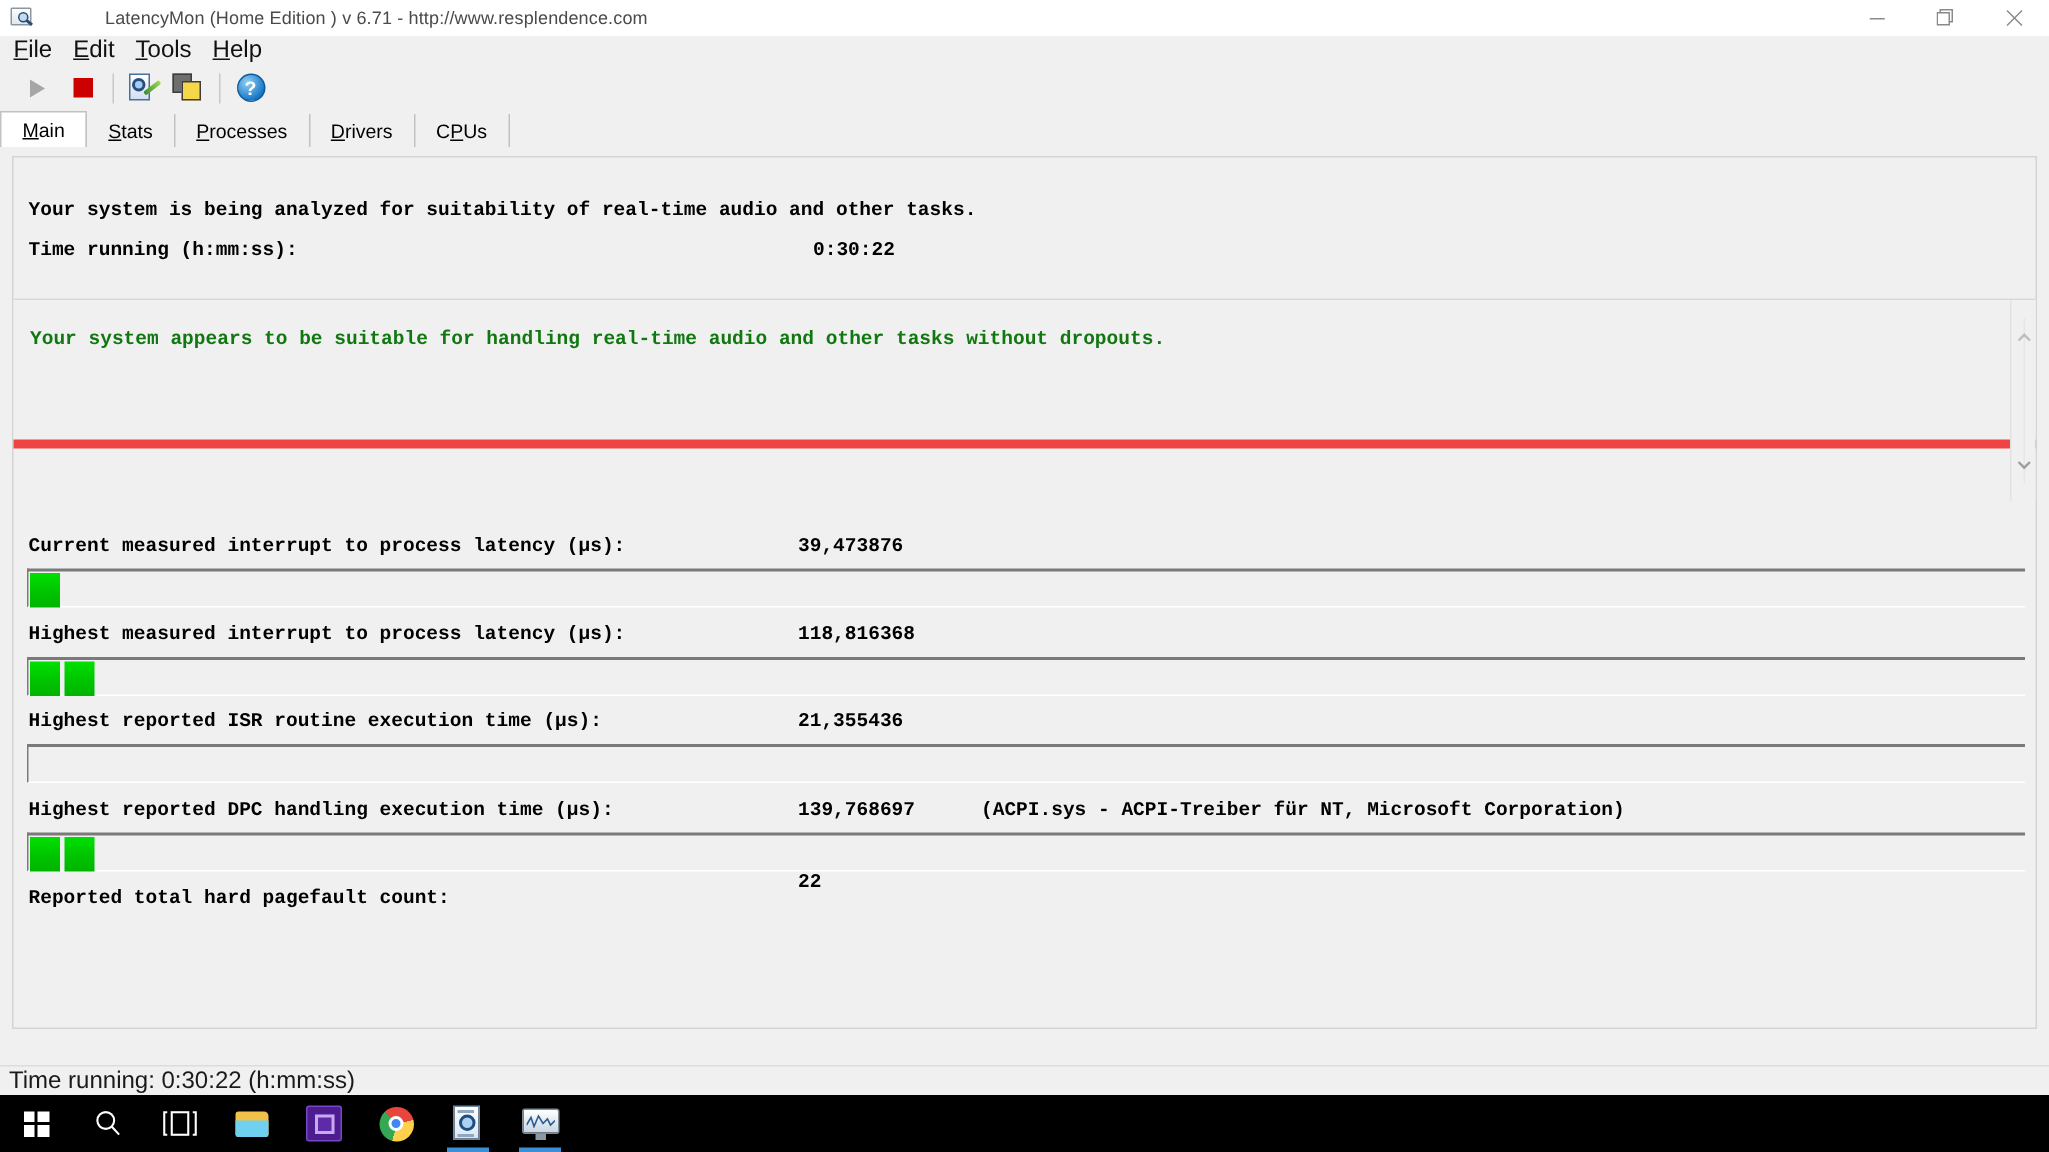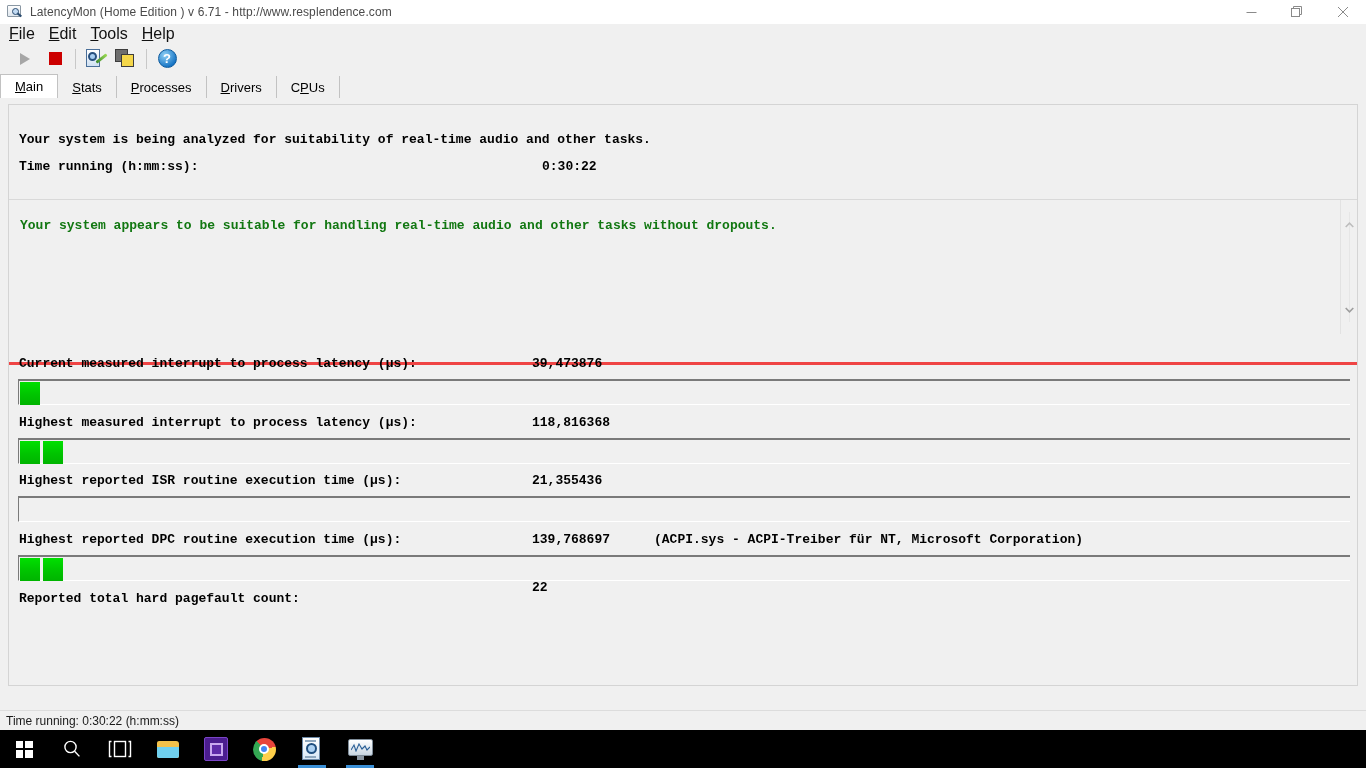--- a/index.html
+++ b/index.html
@@ -15,21 +15,21 @@
   #app-window {
     position: absolute; left: 0; top: 0;
     width: 1366px; height: 730px;
     background: #f0f0f0;
   }
 
   
   #titlebar {
     position: absolute; left: 0; top: 0; width: 1366px; height: 24px;
     background: #ffffff;
-    display: flex; align-items: center;
+    display: flex; align-items: center; gap: 40px;
   }
   #title-icon {
     width: 16px; height: 16px; margin-left: 7px; margin-right: 7px;
     position: relative; flex: none;
   }
   #title-icon .mon {
     position: absolute; left: 0; top: 1px; width: 14px; height: 12px;
     background: linear-gradient(#fdfdfd, #dfe7ee);
     border: 1px solid #8a97a3; border-radius: 1px;
   }
@@ -163,24 +163,24 @@
 
   
   #hdr-row1 { position: absolute; left: 10px; top: 27px; }
   #hdr-row2 { position: absolute; left: 10px; top: 54px; }
   #hdr-row2 .lbl { position: absolute; left: 0; top: 0; }
   #hdr-row2 .val { position: absolute; left: 523px; top: 0; }
 
   
   #verdict-box {
     position: absolute; left: 0; top: 94px;
-    width: 1348px; height: 166px;
+    width: 1348px; height: 100px;
     background: #f0f0f0;
     border-top: 1px solid #d9d9d9;
-    border-bottom: 3px solid #ef4444;
+    border-bottom: 6px solid #ef4444;
   }
   #verdict-text {
     position: absolute; left: 11px; top: 18px;
     color: #117711;
   }
   #verdict-scroll {
     position: absolute; right: 0; top: 0; width: 17px; height: 134px;
     background: #f0f0f0; border-left: 1px solid #e2e2e2;
   }
   #verdict-scroll .arrow {
@@ -212,21 +212,21 @@
     width: 20px; height: 23px; margin-right: 3px;
     background: linear-gradient(180deg,#00e000,#00c400 55%,#00b400);
   }
 
   
   #statusbar {
     position: absolute; left: 0; top: 710px; width: 1366px; height: 20px;
     background: #f0f0f0; border-top: 1px solid #dcdcdc;
     display: flex; align-items: center;
   }
-  #status-text { font-size: 12px; color: #1a1a1a; margin-left: 6px; }
+  #status-text { font-size: 16px; color: #1a1a1a; margin-left: 6px; }
 
   
   #taskbar {
     position: absolute; left: 0; top: 730px; width: 1366px; height: 38px;
     background: #000000;
     display: flex; align-items: center;
   }
   .tb-item {
     width: 48px; height: 38px;
     display: flex; align-items: center; justify-content: center;
@@ -434,21 +434,21 @@
         <span class="seg"></span>
       </div>
     </div>
 
     <div class="metric-label mono" style="top:368px;">Highest reported ISR routine execution time (µs):</div>
     <div class="metric-value mono" style="top:368px;">21,355436</div>
     <div class="bar-outer" style="top:391px;">
       <div class="bar-fill"></div>
     </div>
 
-    <div class="metric-label mono" style="top:427px;">Highest reported DPC routine execution time (µs):</div>
+    <div class="metric-label mono" style="top:427px;">Highest reported DPC handling execution time (µs):</div>
     <div class="metric-value mono" style="top:427px;">139,768697</div>
     <div class="metric-extra mono" style="top:427px;left:645px;">(ACPI.sys - ACPI-Treiber für NT, Microsoft Corporation)</div>
     <div class="bar-outer" style="top:450px;">
       <div class="bar-fill">
         <span class="seg"></span>
         <span class="seg"></span>
       </div>
     </div>
 
     <div class="metric-label mono" style="top:486px;">Reported total hard pagefault count:</div>

